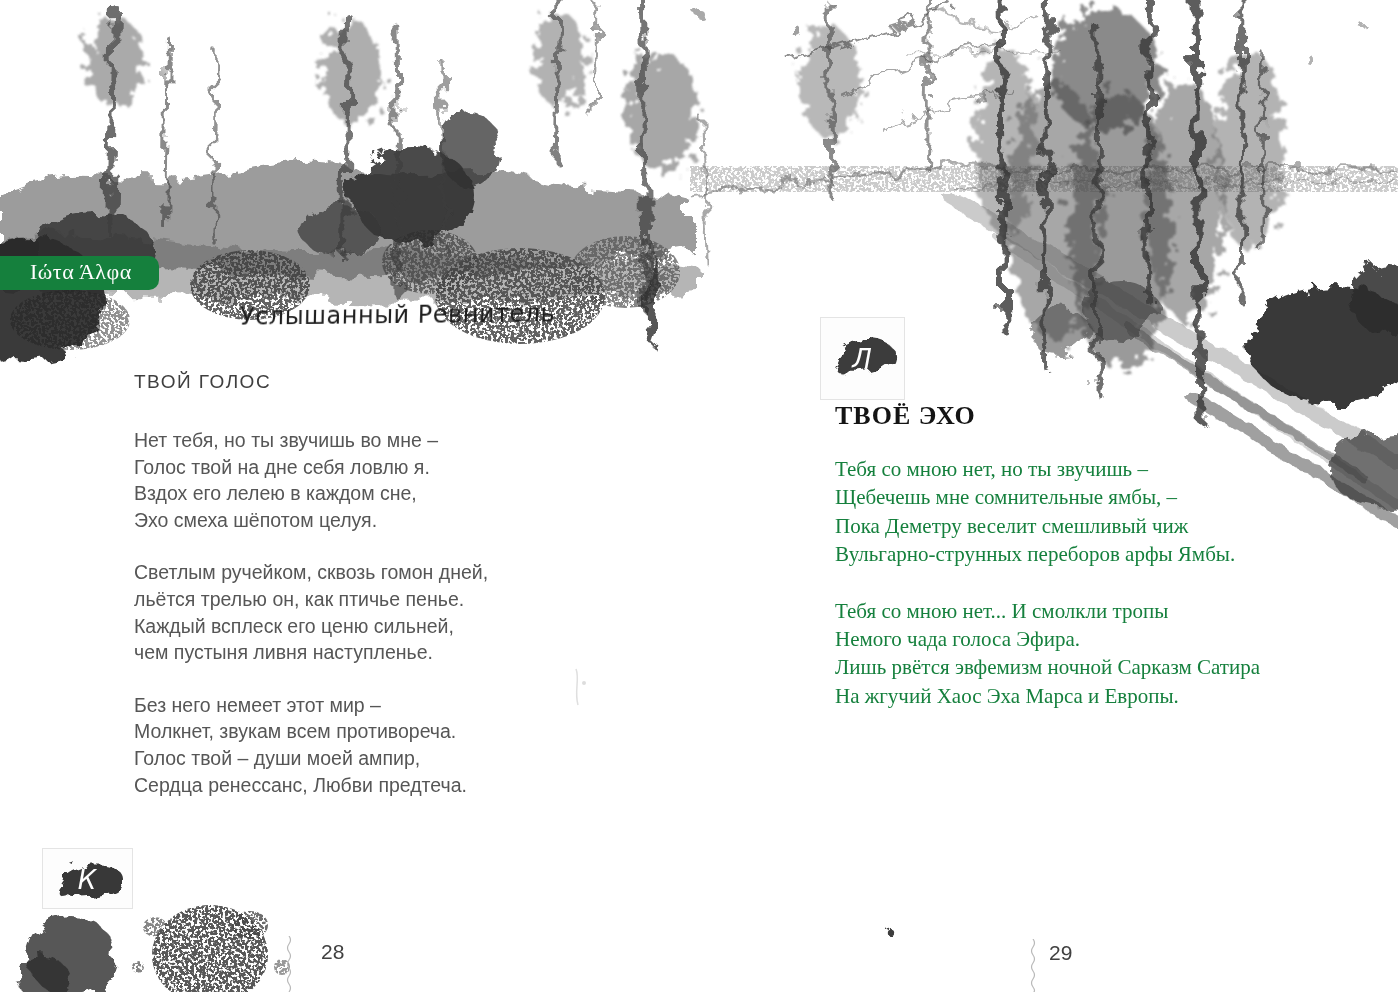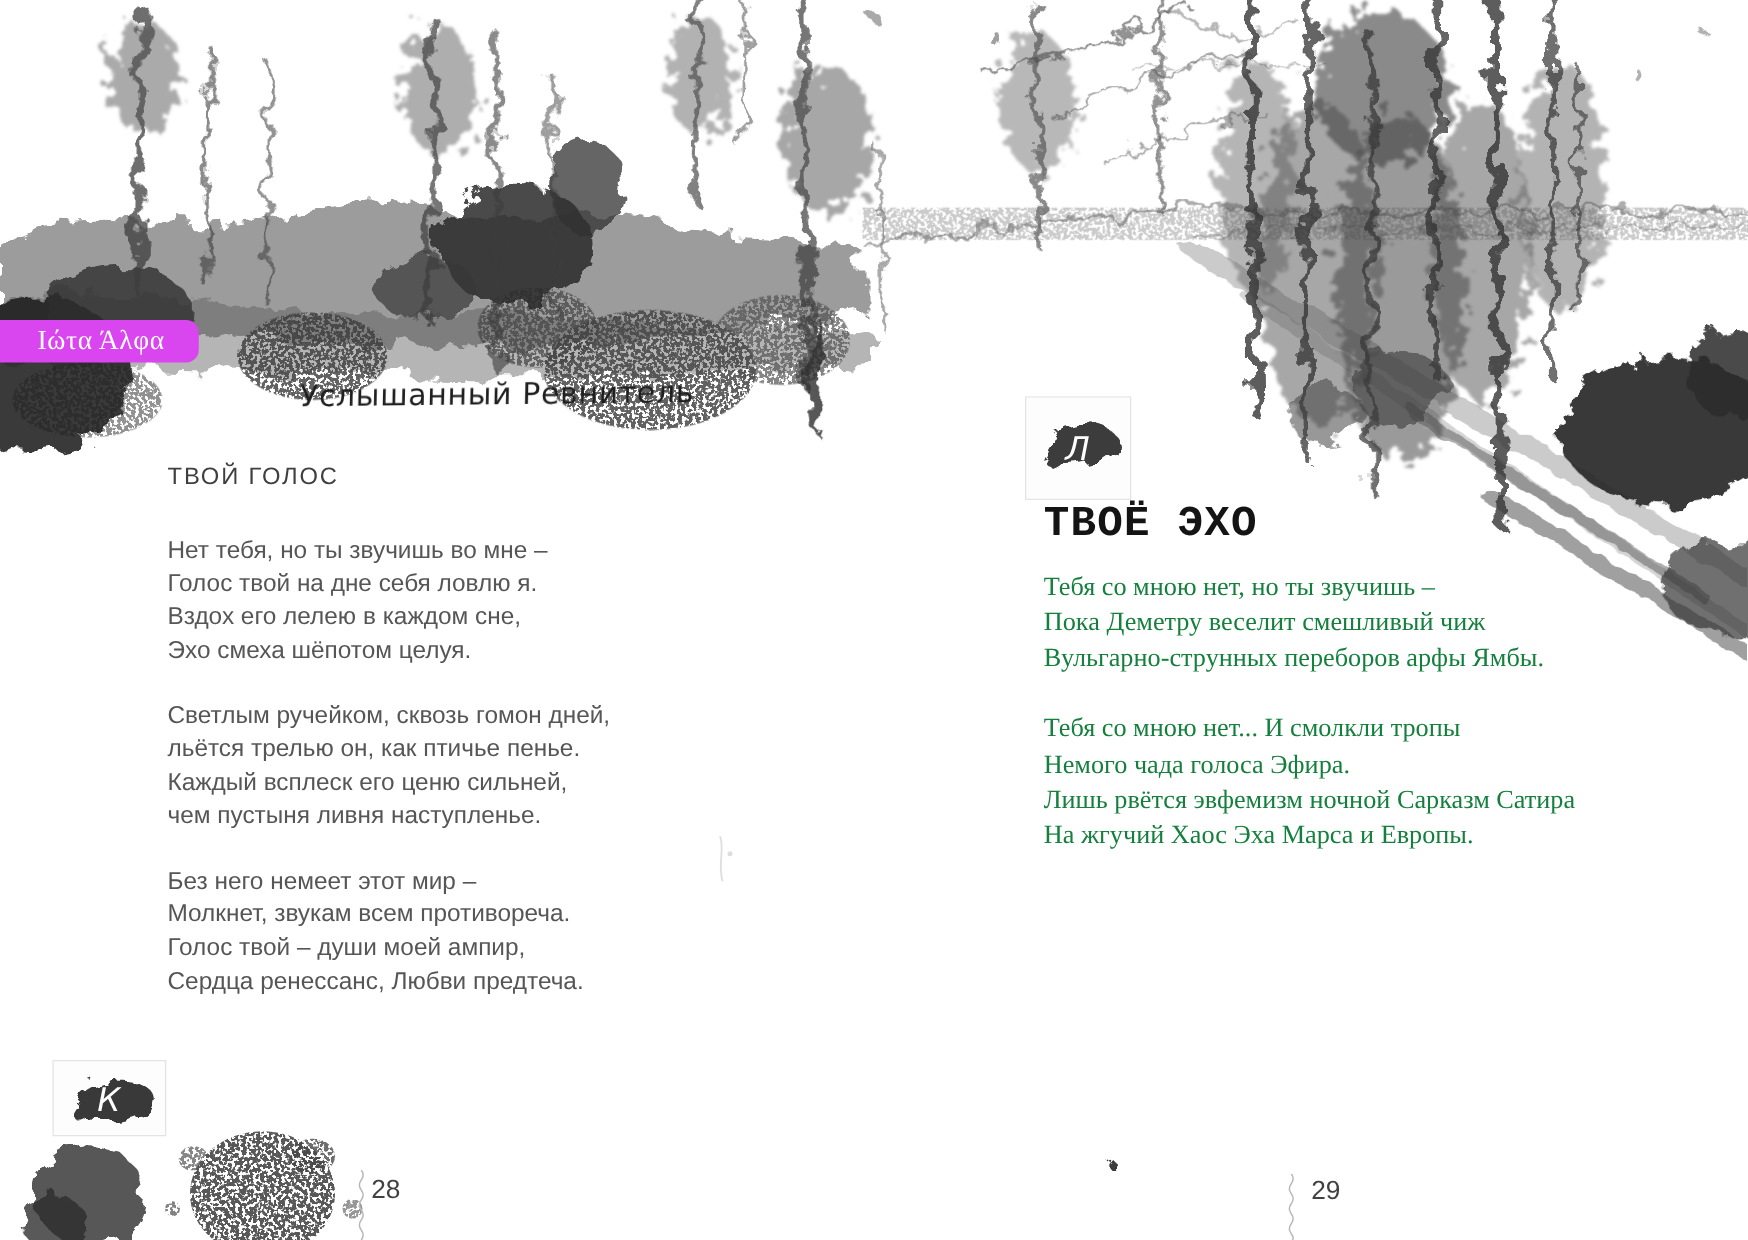--- a/index.html
+++ b/index.html
@@ -11,21 +11,21 @@
     font-family:"Liberation Sans", sans-serif;
   }
   .abs { position:absolute; }
 
   
   .art { position:absolute; left:0; top:0; }
 
   
   .section-label {
     position:absolute; left:0; top:256px;
-    background:#d946ef; color:#ffffff;
+    background:#15803d; color:#ffffff;
     font-family:"Liberation Serif", serif;
     font-size:22px; line-height:1;
     padding:5px 27px 7px 30px;
     border-radius:0 10px 10px 0;
     letter-spacing:0.5px;
   }
 
   
   .chapter-title {
     position:absolute; left:240px; top:301px;
@@ -47,22 +47,22 @@
     position:absolute; left:134px; top:427px; width:420px;
     font-family:"Liberation Sans", sans-serif;
     font-weight:300; font-size:19.5px; color:#565656;
   }
   .left-poem .line { line-height:26.6px; }
   .left-poem .stanza { margin-bottom:26px; }
 
   
   .right-poem-title {
     position:absolute; left:835px; top:401px;
-    font-family:Liberation Mono, monospace;
-    font-size:34px; color:#141414;
+    font-family:Liberation Serif, serif;
+    font-size:26px; color:#141414;
     letter-spacing:1px;
     text-align:center;
   }
   .right-poem {
     position:absolute; left:835px; top:455px; width:470px;
     font-family:"Liberation Serif", serif;
     font-size:21px; color:#15803d;
   }
   .right-poem .line { line-height:28.4px; }
   .right-poem .stanza { margin-bottom:28px; }
@@ -75,21 +75,21 @@
   }
   .badge-right { left:820px; top:317px; width:85px; height:83px; }
   .badge-left  { left:42px;  top:848px; width:91px; height:61px; }
 
   
   .pagenum {
     position:absolute;
     font-family:"Liberation Sans", sans-serif;
     font-weight:300; font-size:21px; color:#414141;
   }
-  .pagenum-left  { left:297px;  top:940px; }
+  .pagenum-left  { left:321px;  top:940px; }
   .pagenum-right { left:1049px; top:941px; }
   .divider { position:absolute; }
   .divider-left  { left:283px;  top:936px; }
   .divider-right { left:1027px; top:939px; }
 </style>
 </head>
 <body>
 
 <svg class="art" width="1398" height="545" viewBox="0 0 1398 545">
   <defs>
@@ -249,20 +249,21 @@
     <svg width="83" height="81" viewBox="0 0 83 81">
       <path d="M14,42 C20,26 44,18 62,24 C74,28 78,38 70,48 C58,60 28,62 18,54 C10,48 10,48 14,42 Z" fill="#2d2d2d" opacity="0.93" filter="url(#fRough)"></path>
       <text x="41" y="50" text-anchor="middle" font-size="26" fill="#ffffff" font-family="DejaVu Sans, sans-serif" font-style="italic">Л</text>
     </svg>
   </div>
 
   <h1 class="right-poem-title">ТВОЁ ЭХО</h1>
   <div class="right-poem">
     <div class="stanza">
       <div class="line">Тебя со мною нет, но ты звучишь –</div>
+      <div class="line">Щебечешь мне сомнительные ямбы, –</div>
       <div class="line">Пока Деметру веселит смешливый чиж</div>
       <div class="line">Вульгарно-струнных переборов арфы Ямбы.</div>
     </div>
     <div class="stanza">
       <div class="line">Тебя со мною нет... И смолкли тропы</div>
       <div class="line">Немого чада голоса Эфира.</div>
       <div class="line">Лишь рвётся эвфемизм ночной Сарказм Сатира</div>
       <div class="line">На жгучий Хаос Эха Марса и Европы.</div>
     </div>
   </div>

